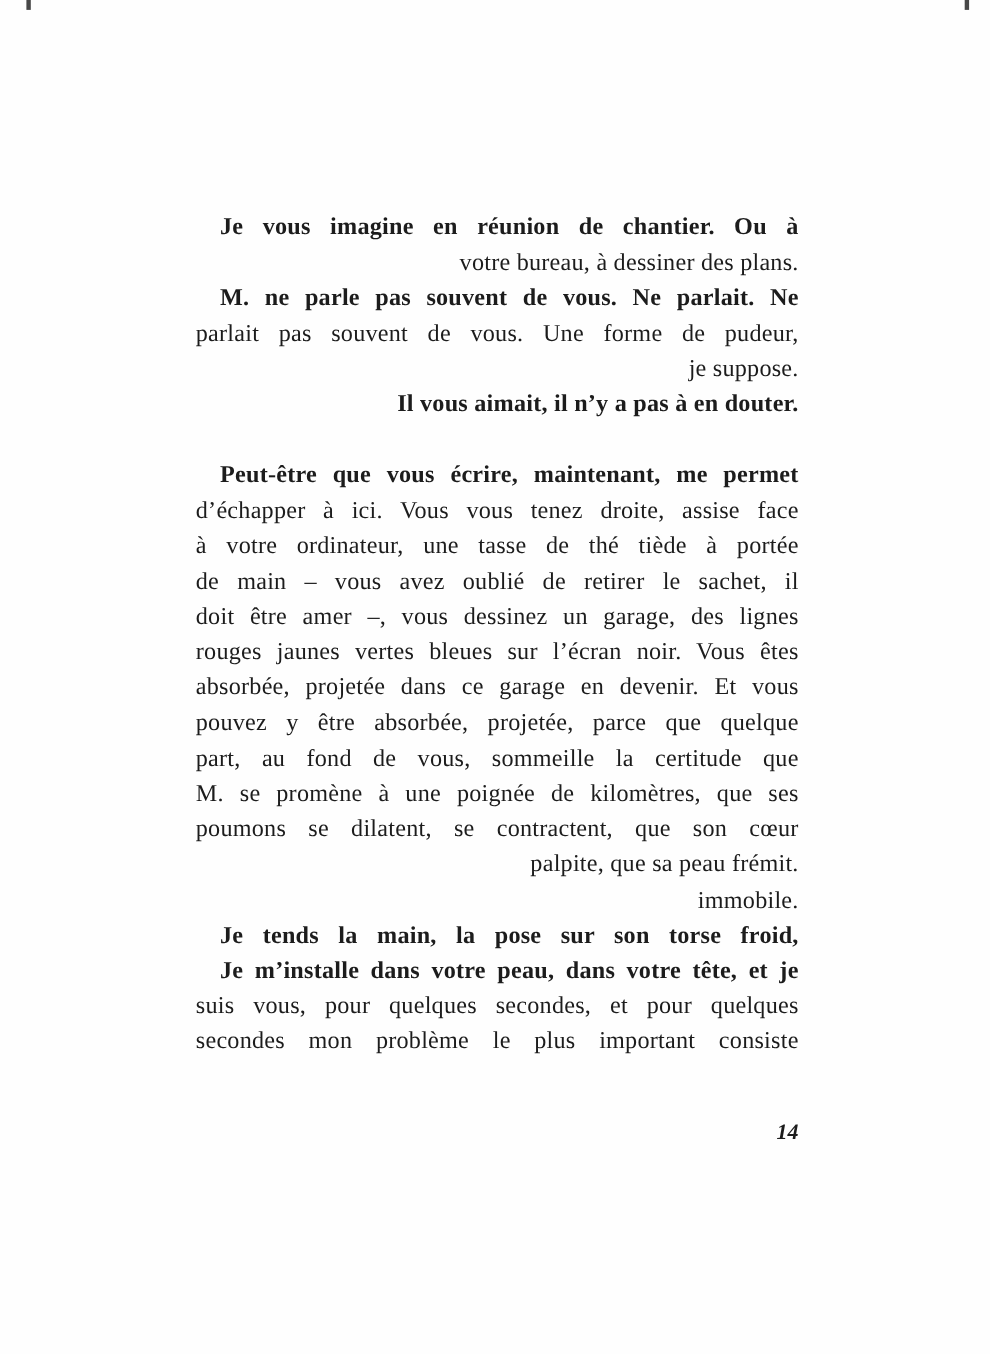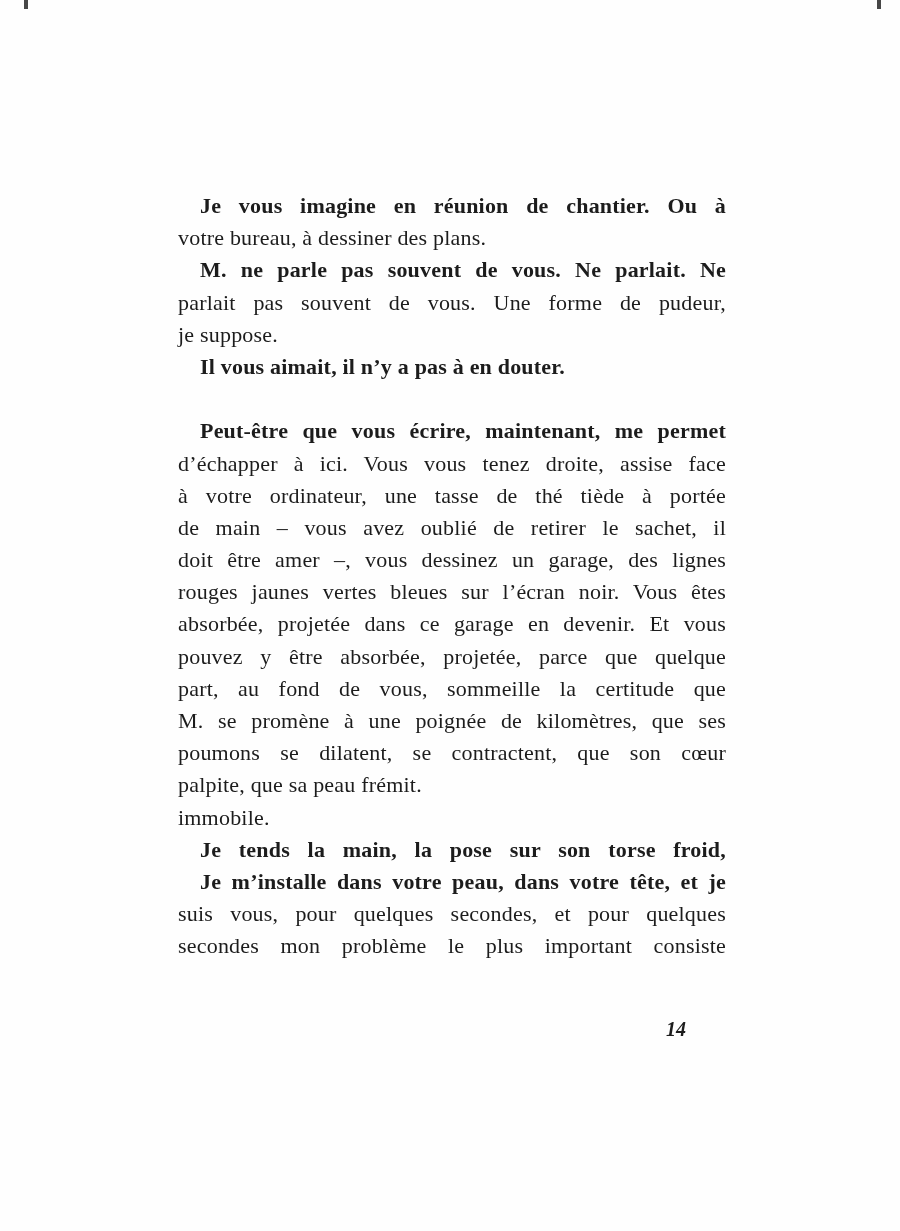--- a/index.html
+++ b/index.html
@@ -29,39 +29,39 @@
     left: 178px;
     top: 190px;
     width: 548px;
     font-size: 22px;
     line-height: 32.2px;
     color: #1c1c1c;
     letter-spacing: 0.2px;
   }
   .text-line {
     height: 32.2px;
-    text-align: left;
+    text-align: right;
   }
   .text-line.stretch {
     text-align: justify;
     text-align-last: justify;
   }
   .text-line.indent {
     padding-left: 22px;
     font-weight: bold;
   }
   .text-line.blank {
     height: 32.2px;
   }
   .page-number {
     position: absolute;
     left: 626px;
     top: 1018px;
     width: 100px;
-    text-align: center;
+    text-align: right;
     font-size: 20px;
     font-style: italic;
     font-weight: bold;
     color: #1c1c1c;
   }
 </style>
 </head>
 <body>
 
 <div class="page">

